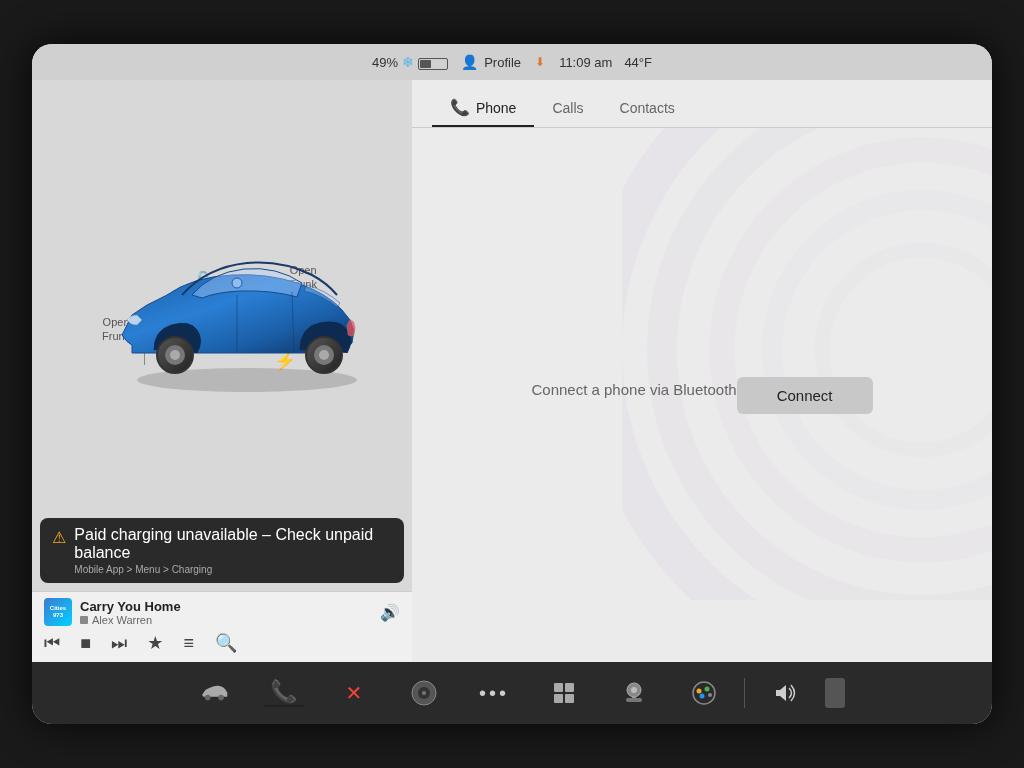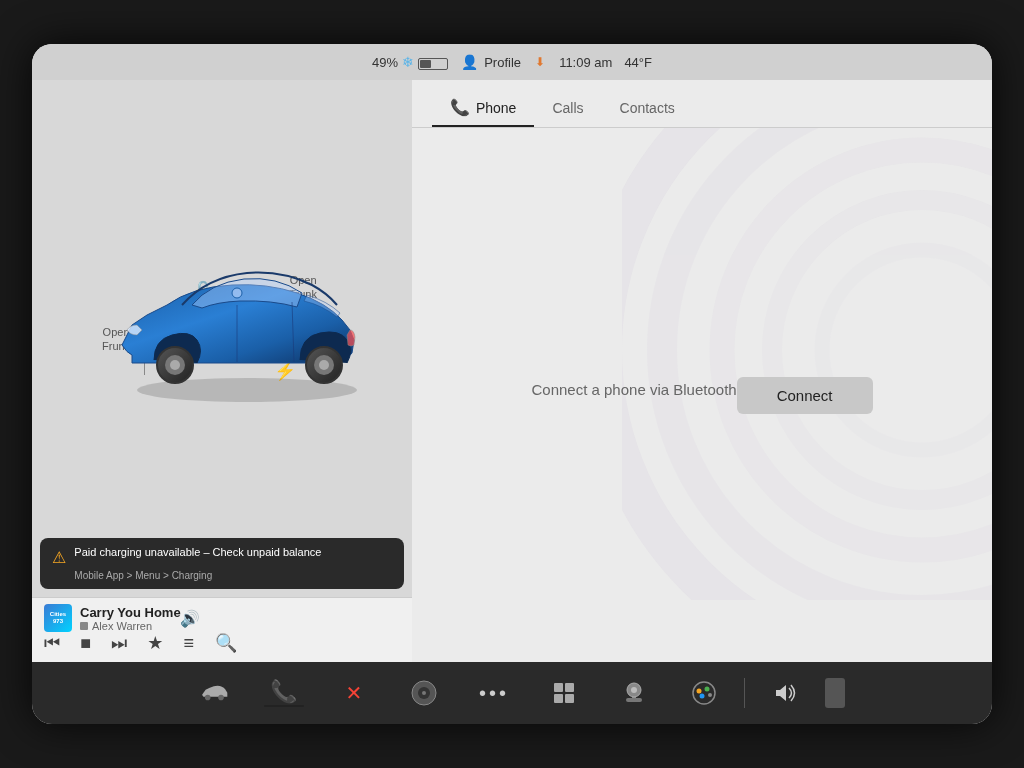--- a/index.html
+++ b/index.html
@@ -171,33 +171,34 @@
       color: #fff;
       margin: 8px;
       border-radius: 8px;
       padding: 8px 12px;
       display: flex;
       align-items: flex-start;
       gap: 8px;
       font-size: 11px;
     }
     .warning-icon { color: #f5a623; font-size: 16px; flex-shrink: 0; margin-top: 2px; }
-    .warning-text-main { font-size: 11px; font-weight: 500; margin-bottom: 12px; }
+    .warning-text-main { font-size: 16px; font-weight: 500; margin-bottom: 2px; }
     .warning-text-sub { font-size: 10px; color: #aaa; }
 
     
     .music-player {
       background: #f0f0f0;
       border-top: 1px solid #ccc;
       padding: 6px 12px 8px;
     }
     .music-info {
       display: flex;
       align-items: center;
-      justify-content: flex-start;
+      justify-content: space-between;
+      margin-bottom: 6px;
     }
     .music-left {
       display: flex;
       align-items: center;
       gap: 8px;
     }
     .station-logo {
       width: 28px;
       height: 28px;
       background: linear-gradient(135deg, #3a7bd5, #00d2ff);

